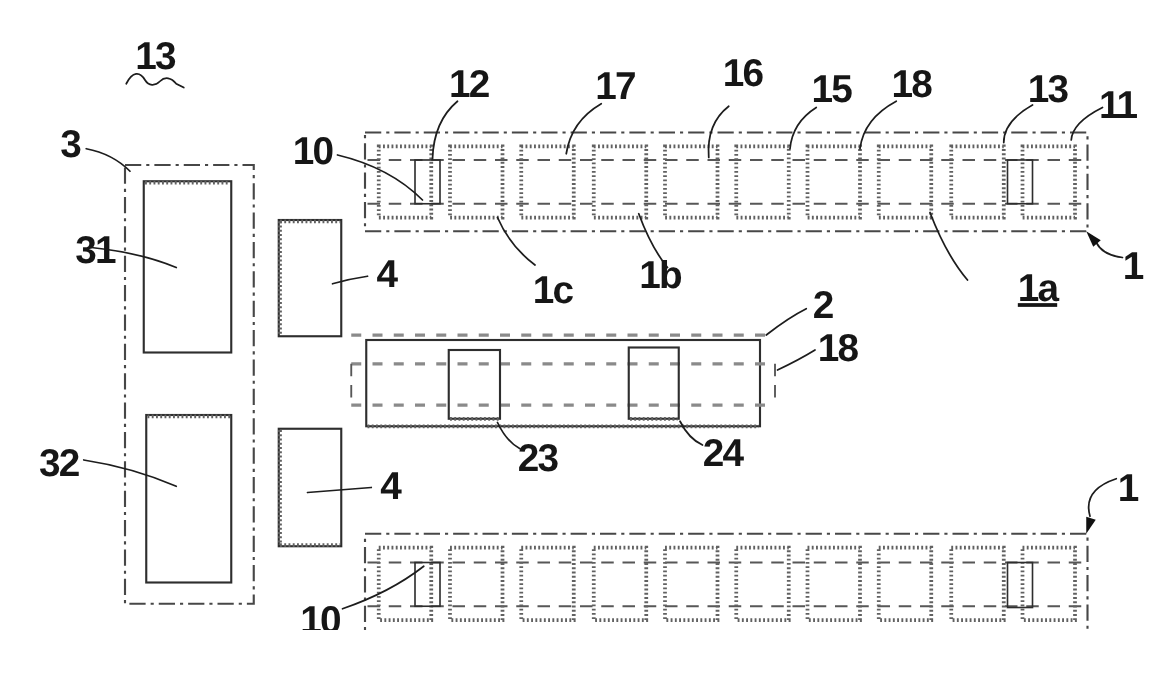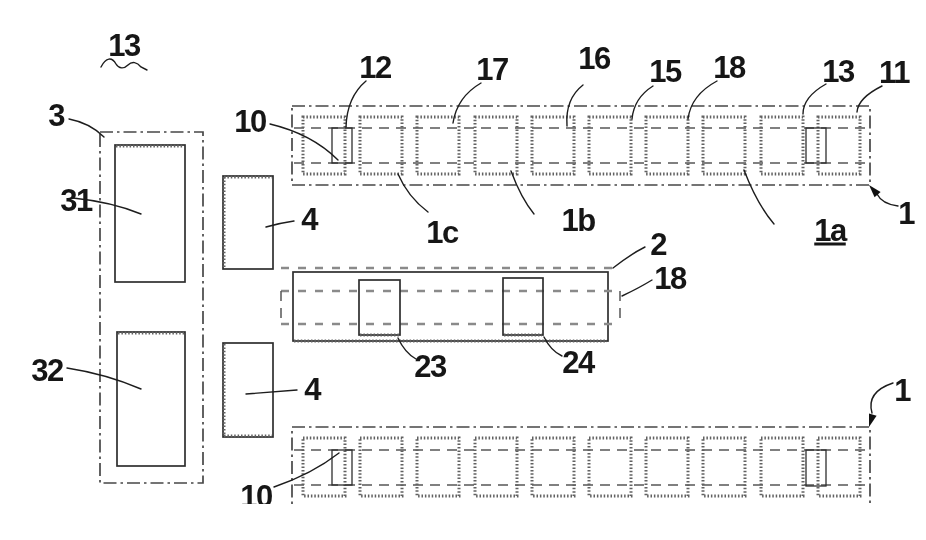--- a/index.html
+++ b/index.html
@@ -149,24 +149,24 @@
   <div class="lbl" style="left:47px;top:370px;">32</div>
   <div class="lbl" style="left:309px;top:219px;">4</div>
   <div class="lbl" style="left:312px;top:389px;">4</div>
   <div class="lbl" style="left:250px;top:121px;">10</div>
   <div class="lbl" style="left:375px;top:67px;">12</div>
   <div class="lbl" style="left:492px;top:69px;">17</div>
   <div class="lbl" style="left:594px;top:58px;text-align:right;">16</div>
   <div class="lbl" style="left:665px;top:71px;">15</div>
   <div class="lbl" style="left:729px;top:67px;">18</div>
   <div class="lbl" style="left:838px;top:71px;">13</div>
-  <div class="lbl" style="left:894px;top:72px;">11</div>
+  <div class="lbl" style="left:894px;top:84px;">11</div>
   <div class="lbl" style="left:906px;top:213px;">1</div>
   <div class="lbl" style="left:442px;top:232px;">1c</div>
-  <div class="lbl" style="left:578px;top:220px;">1b</div>
+  <div class="lbl" style="left:528px;top:220px;">1b</div>
   <div class="lbl" style="left:830px;top:230px;text-decoration:underline;">1a</div>
   <div class="lbl" style="left:658px;top:244px;">2</div>
   <div class="lbl" style="left:670px;top:278px;">18</div>
   <div class="lbl" style="left:430px;top:366px;">23</div>
   <div class="lbl" style="left:578px;top:362px;">24</div>
   <div class="lbl" style="left:256px;top:496px;">10</div>
   <div class="lbl" style="left:902px;top:390px;">1</div>
 
 </div>
 

